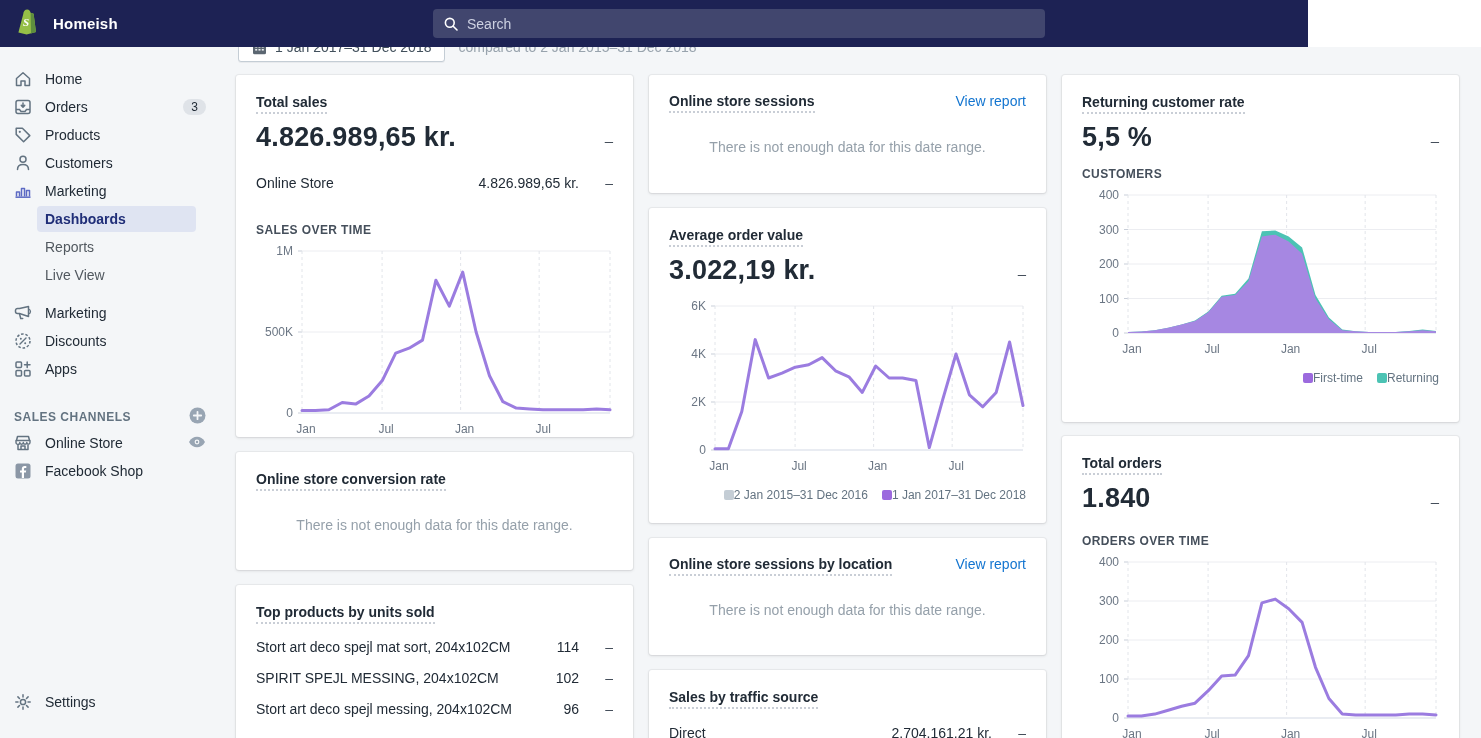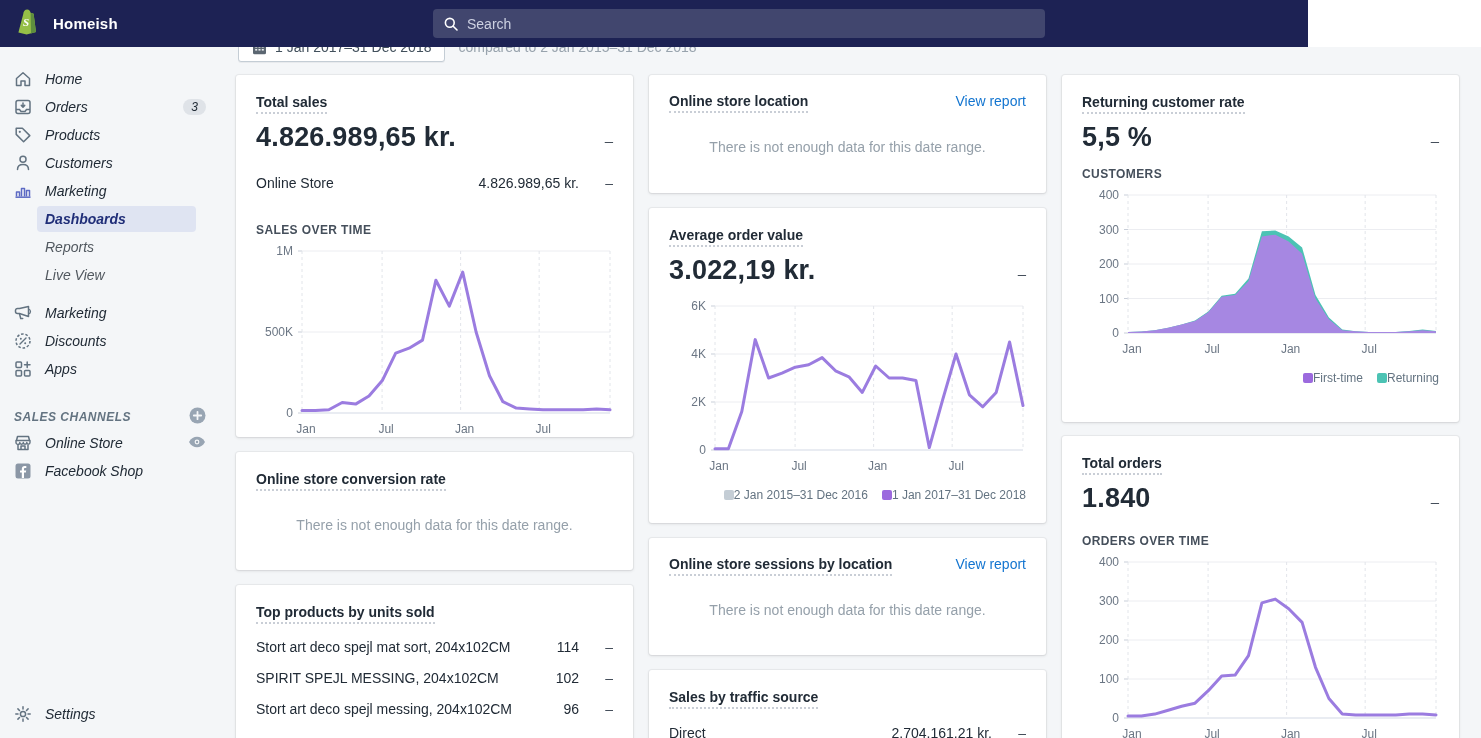--- a/index.html
+++ b/index.html
@@ -10,21 +10,21 @@
   .topbar-row { height:47px; background:#ffffff; position:relative; z-index:30; }
   .topbar { height:47px; width:1308px; background:#1d2254; display:flex; align-items:center; position:relative; }
   .brand { display:flex; align-items:center; gap:12px; padding-left:15px; width:230px; }
   .brand-name { color:#ffffff; font-size:15px; font-weight:700; letter-spacing:.2px; }
   .searchbox { position:absolute; left:433px; top:9px; width:612px; height:29px;
     background:#41466e; border-radius:4px; display:flex; align-items:center; gap:9px; padding:0 11px; cursor:text; }
   .searchbox span { color:#cdd1e2; font-size:14px; }
 
   
   .page { display:flex; height:691px; }
-  .sidebar { width:230px; flex:0 0 230px; display:flex; flex-direction:column; padding:18px 10px 0 0;font-style:italic; }
+  .sidebar { width:230px; flex:0 0 230px; display:flex; flex-direction:column; padding:18px 10px 12px 0; }
   .main { flex:1; overflow:hidden; position:relative; }
 
   
   .nav-item { display:flex; align-items:center; height:28px; padding-left:13px; cursor:pointer; }
   .nav-item .ico { width:20px; height:20px; flex:0 0 20px; margin-right:12px; display:flex; align-items:center; justify-content:center; }
   .nav-item .lbl { font-size:14px; font-weight:500; color:#212b36; }
   .nav-item .badge { margin-left:auto; margin-right:14px; background:#dfe3e8; color:#212b36;
     font-size:12px; border-radius:9px; padding:1px 8px; }
   .sub-item { display:flex; align-items:center; height:26px; margin:1px 24px 1px 37px;
     padding-left:8px; border-radius:4px; cursor:pointer; }
@@ -339,21 +339,21 @@
               <span class="v">96</span>
               <span class="d">–</span>
             </div>
           </div>
         </div>
       </div>
 
       <div class="col" style="gap:15px;">
         <div class="card" style="height:118px;">
           <div class="card-head">
-            <span class="m-title">Online store location</span>
+            <span class="m-title">Online store sessions</span>
             <a class="view-link">View report</a>
           </div>
           <div class="empty-state">There is not enough data for this date range.</div>
         </div>
 
         <div class="card" style="height:315px;">
           <span class="m-title">Average order value</span>
           <div class="big-row">
             <span class="big-val">3.022,19 kr.</span>
             <span class="delta">–</span>

